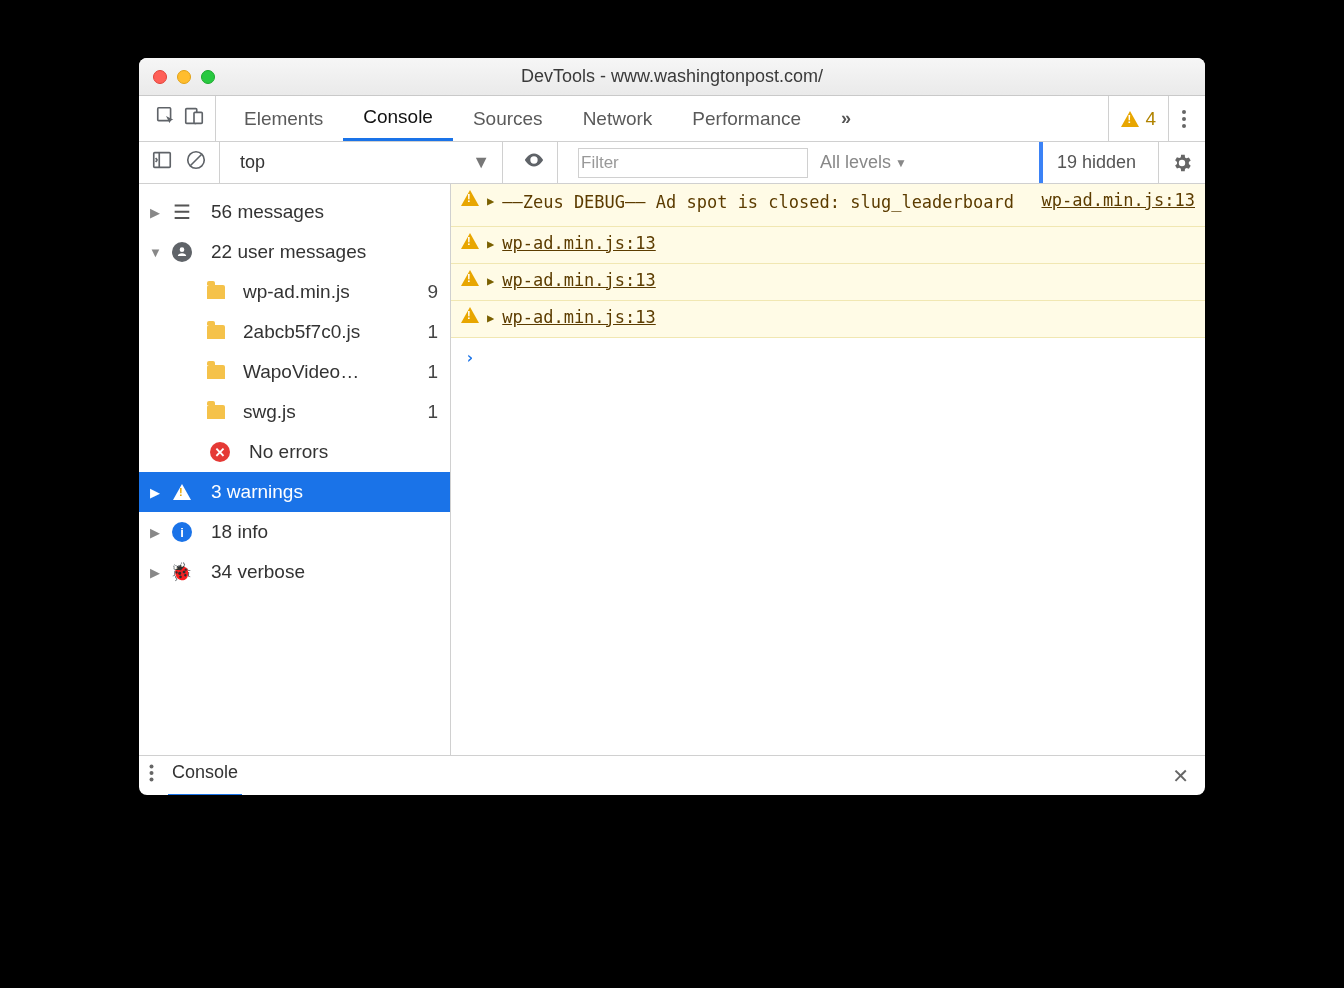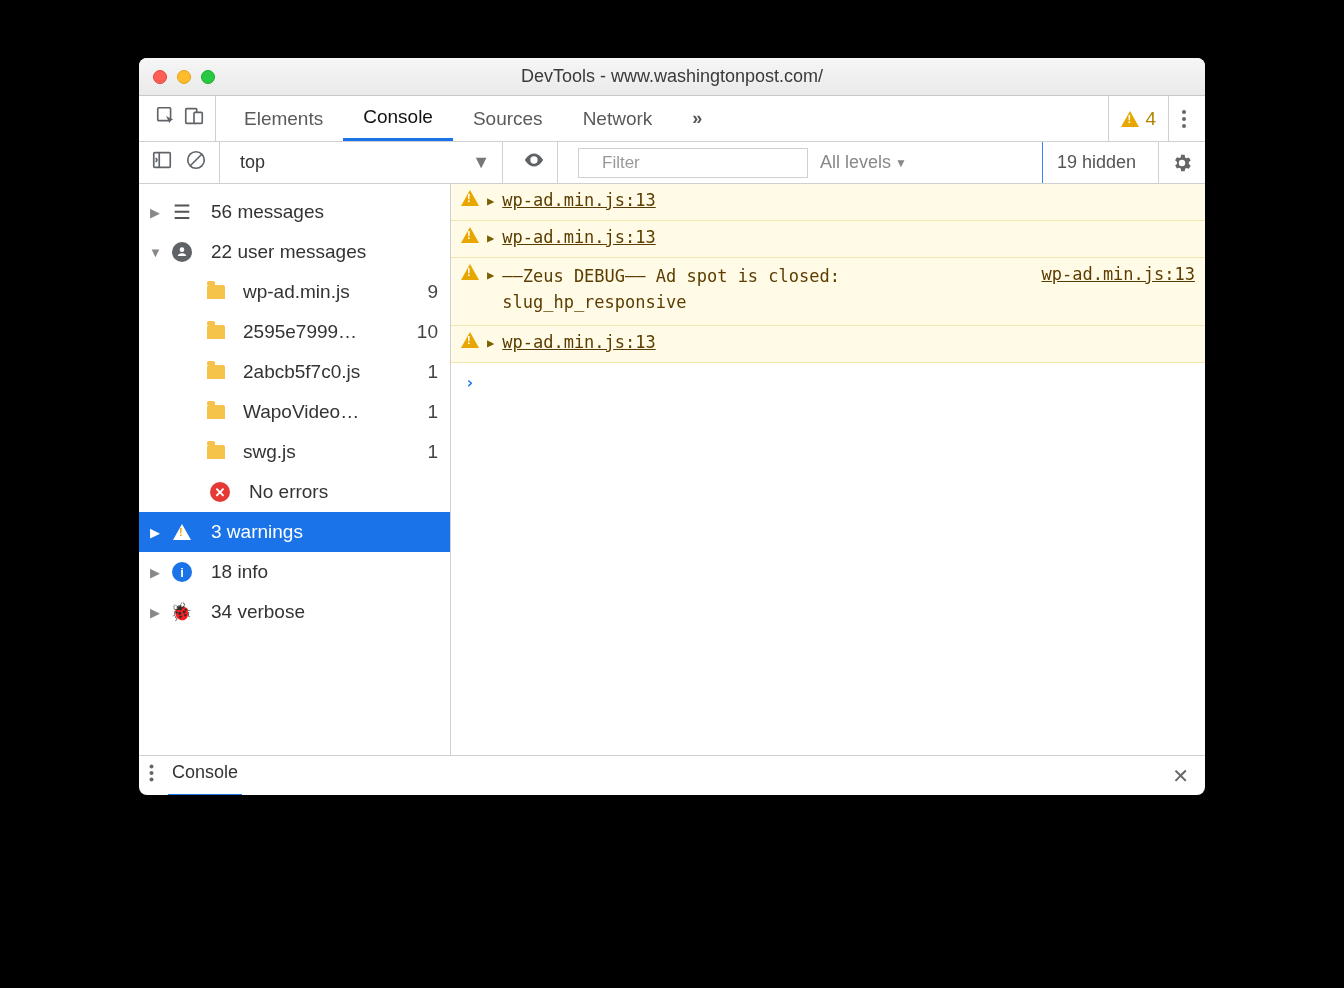--- a/index.html
+++ b/index.html
@@ -70,24 +70,24 @@
     border-bottom: 1px solid #d0d0d0;
     display: flex;
     align-items: center;
     font-size: 18px;
     color: #555;
     gap: 8px;
   }
   .ct-section { display: flex; align-items: center; gap: 12px; padding: 0 12px; height: 100%;}
   .ct-border-r { border-right: 1px solid #d0d0d0; }
   .context-select { display: flex; align-items: center; gap: 140px; color: #333; width: 250px; justify-content: space-between;}
-  .filter-input { width: 230px; height: 30px; border: 1px solid #d0d0d0; padding: 0 23px; font-size: 17px; color: #333; }
+  .filter-input { width: 230px; height: 30px; border: 1px solid #d0d0d0; padding: 0 2px; font-size: 17px; color: #333; }
   .filter-input::placeholder { color: #999; }
   .levels { color: #888; display:flex; align-items:center; gap:4px;}
-  .hidden-count { padding: 0 14px; border-left: 1px solid #3b82f6; height:100%; display:flex; align-items:center;}
+  .hidden-count { padding: 0 14px; border-left: 4px solid #3b82f6; height:100%; display:flex; align-items:center;}
   .gear { padding: 0 12px; color: #666; border-left: 1px solid #d0d0d0; height:100%; display:flex; align-items:center;}
   
   .body {
     flex: 1;
     display: flex;
     overflow: hidden;
   }
   .sidebar {
     width: 312px;
     border-right: 1px solid #d0d0d0;
@@ -192,20 +192,21 @@
             <rect x="3" y="4" width="12" height="16" rx="1"></rect>
             <rect x="12" y="8" width="9" height="12" rx="1" fill="#fff"></rect>
           </svg>
       </span>
     </div>
     <div class="tab-items">
       <div class="tab">Elements</div>
       <div class="tab active">Console</div>
       <div class="tab">Sources</div>
       <div class="tab">Network</div>
+      <div class="tab">Performance</div>
       <div class="tab">
           <span class="more-carets">»</span>
         </div>
     </div>
     <div class="spacer"></div>
     <div class="warn-count">
       <span class="warn-tri"></span>
       <span>4</span>
     </div>
     <div class="menu-dots">
@@ -280,25 +281,20 @@
           </span>
         <span class="label">22 user messages</span>
       </div>
       <div class="tree-row indent-file">
         <span class="folder-icon"></span>
         <span class="label">wp-ad.min.js</span>
         <span class="count">9</span>
       </div>
       <div class="tree-row indent-file">
         <span class="folder-icon"></span>
-        <span class="label">2595e7999…</span>
-        <span class="count">10</span>
-      </div>
-      <div class="tree-row indent-file">
-        <span class="folder-icon"></span>
         <span class="label">2abcb5f7c0.js</span>
         <span class="count">1</span>
       </div>
       <div class="tree-row indent-file">
         <span class="folder-icon"></span>
         <span class="label">WapoVideo…</span>
         <span class="count">1</span>
       </div>
       <div class="tree-row indent-file">
         <span class="folder-icon"></span>
@@ -330,31 +326,31 @@
         <span class="caret">▶</span>
         <span class="icon bug-icon">🐞</span>
         <span class="label">34 verbose</span>
       </div>
     </div>
 
     <div class="messages">
       <div class="msg">
         <span class="warn-tri"></span>
         <span class="expand">▶</span>
+        <span class="text">––Zeus DEBUG–– Ad spot is closed: slug_leaderboard</span>
         <span class="source">wp-ad.min.js:13</span>
       </div>
       <div class="msg">
         <span class="warn-tri"></span>
         <span class="expand">▶</span>
         <span class="source">wp-ad.min.js:13</span>
       </div>
       <div class="msg">
         <span class="warn-tri"></span>
         <span class="expand">▶</span>
-        <span class="text">––Zeus DEBUG–– Ad spot is closed: slug_hp_responsive</span>
         <span class="source">wp-ad.min.js:13</span>
       </div>
       <div class="msg">
         <span class="warn-tri"></span>
         <span class="expand">▶</span>
         <span class="source">wp-ad.min.js:13</span>
       </div>
       <div class="prompt">›</div>
     </div>
   </div>

